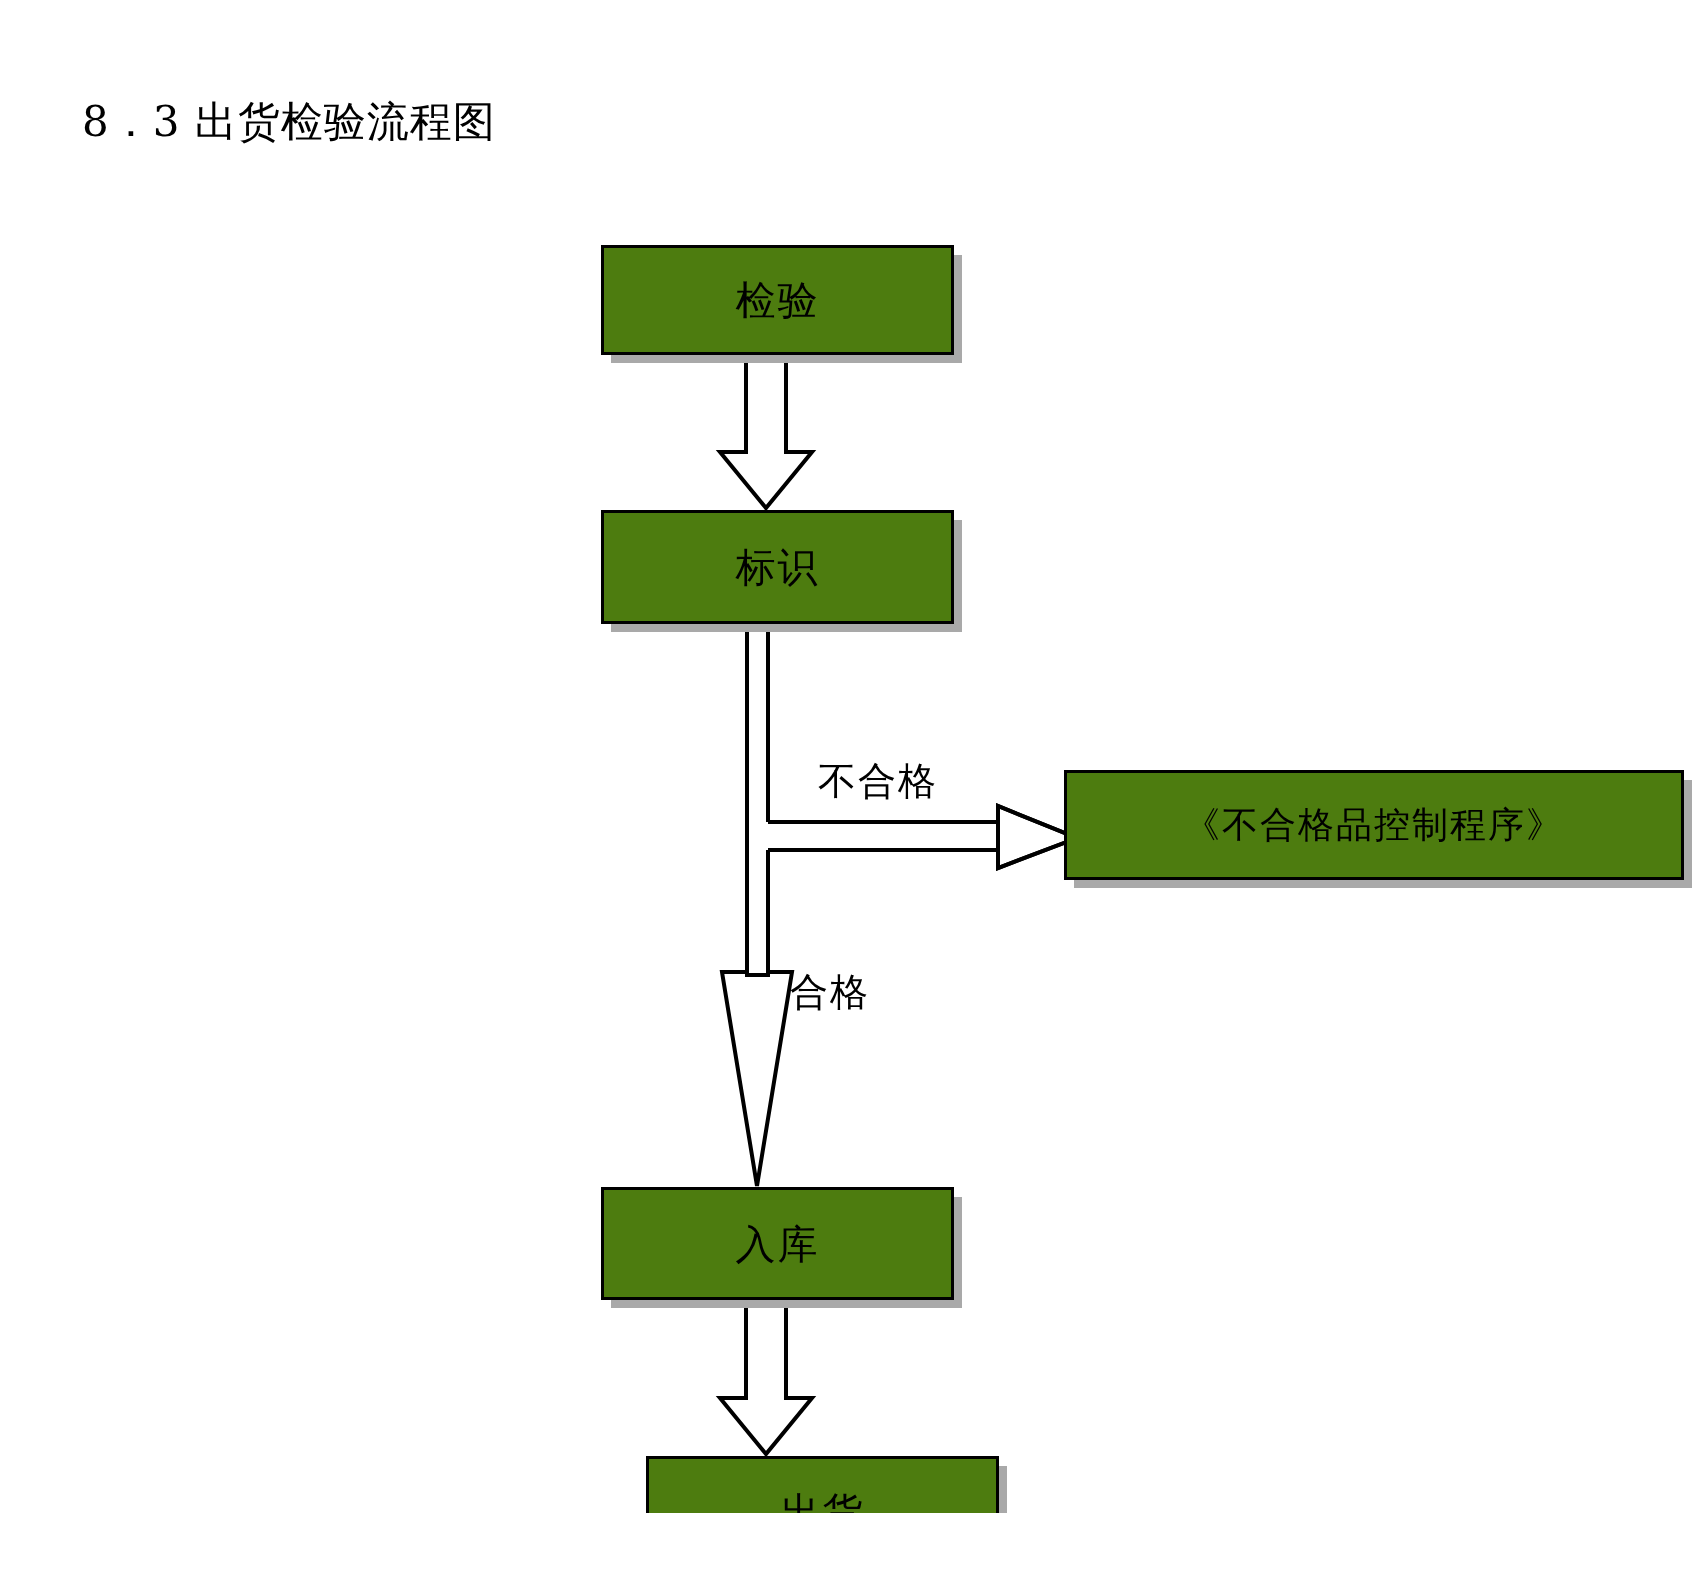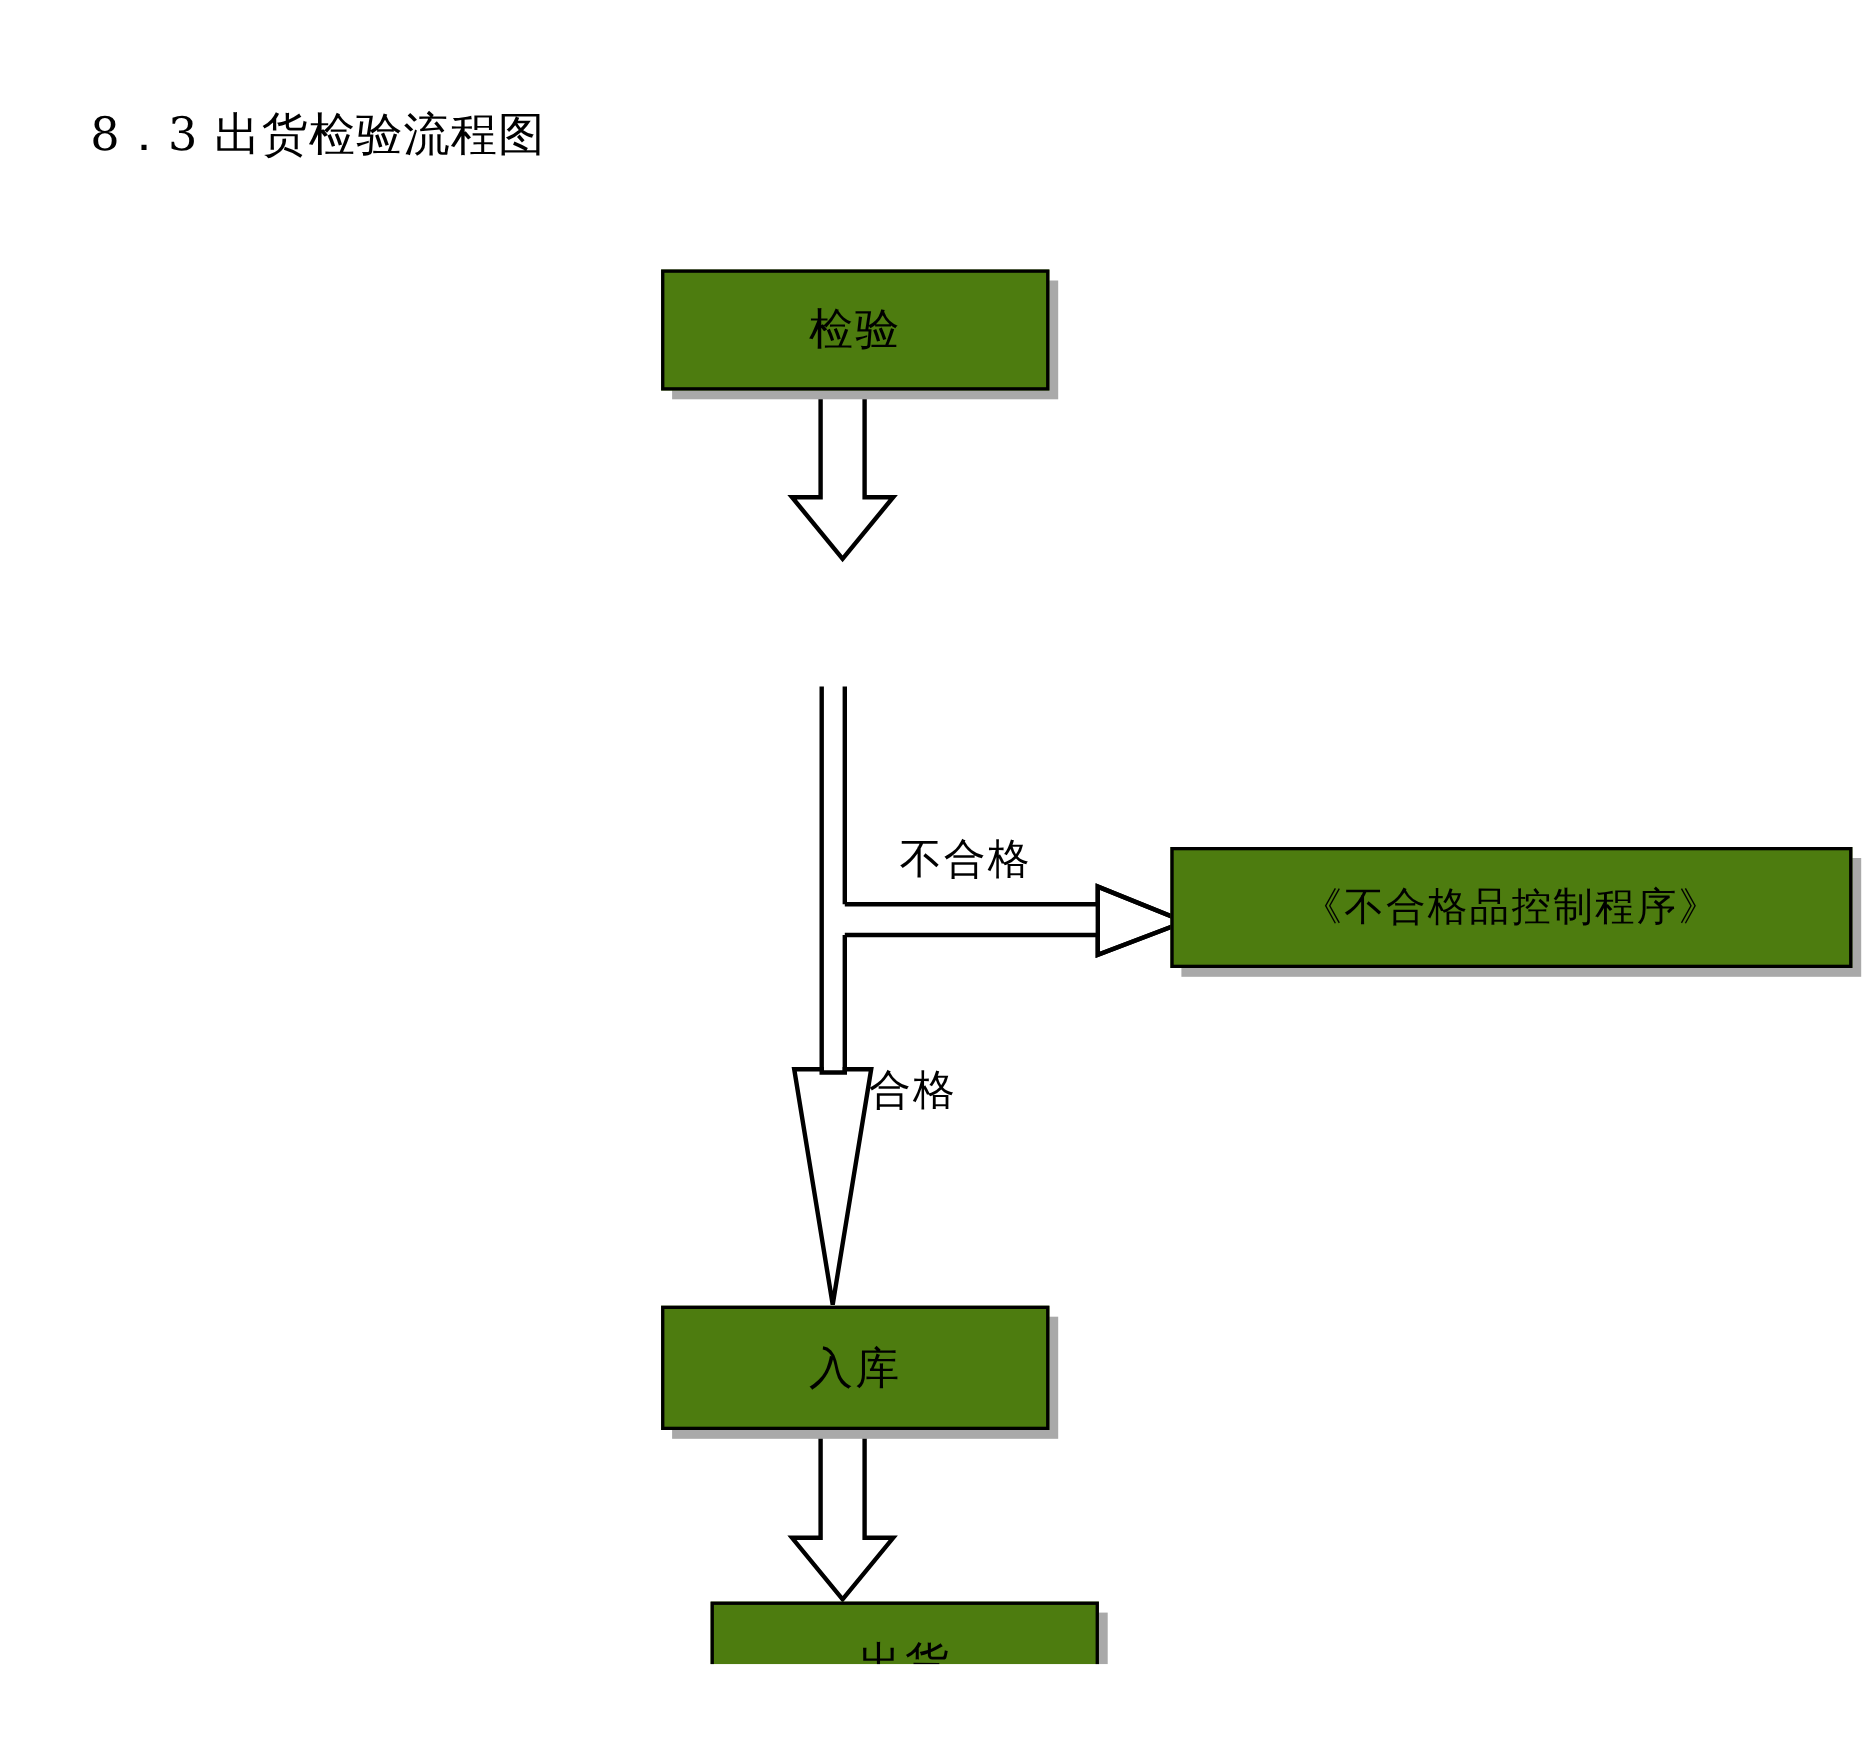--- a/index.html
+++ b/index.html
@@ -62,21 +62,21 @@
   .edge-label {
     position: absolute;
     font-size: 38px;
     line-height: 42px;
     letter-spacing: 2px;
     white-space: nowrap;
     color: #000000;
     margin-top: 46px;
   }
   #label-ng { left: 818px; top: 714px; }
-  #label-ok { left: 790px; top: 925px; font-family: Liberation Serif, serif; }
+  #label-ok { left: 790px; top: 925px; }
 
   
   #connectors {
     position: absolute;
     left: 0;
     top: 0;
     width: 1702px;
     height: 1589px;
     pointer-events: none;
   }
@@ -114,20 +114,23 @@
     <polygon class="conn" points="998,806 998,822 998,822 998,850 998,868 1077,838"></polygon>
     <path class="conn-line" d="M 998,822 L 998,806 L 1077,838 L 998,868 L 998,850"></path>
 
     <polygon class="conn" points="746,1304 786,1304 786,1398 812,1398 766,1454 720,1398 746,1398"></polygon>
   </svg>
 
   <div class="node" id="node-inspect">
     <span class="node-label">检验</span>
   </div>
 
+  <div class="node" id="node-mark">
+    <span class="node-label">标识</span>
+  </div>
 
   <div class="node" id="node-ncp">
     <span class="node-label">《不合格品控制程序》</span>
   </div>
 
   <div class="node" id="node-store">
     <span class="node-label">入库</span>
   </div>
 
   <div class="node" id="node-ship">

